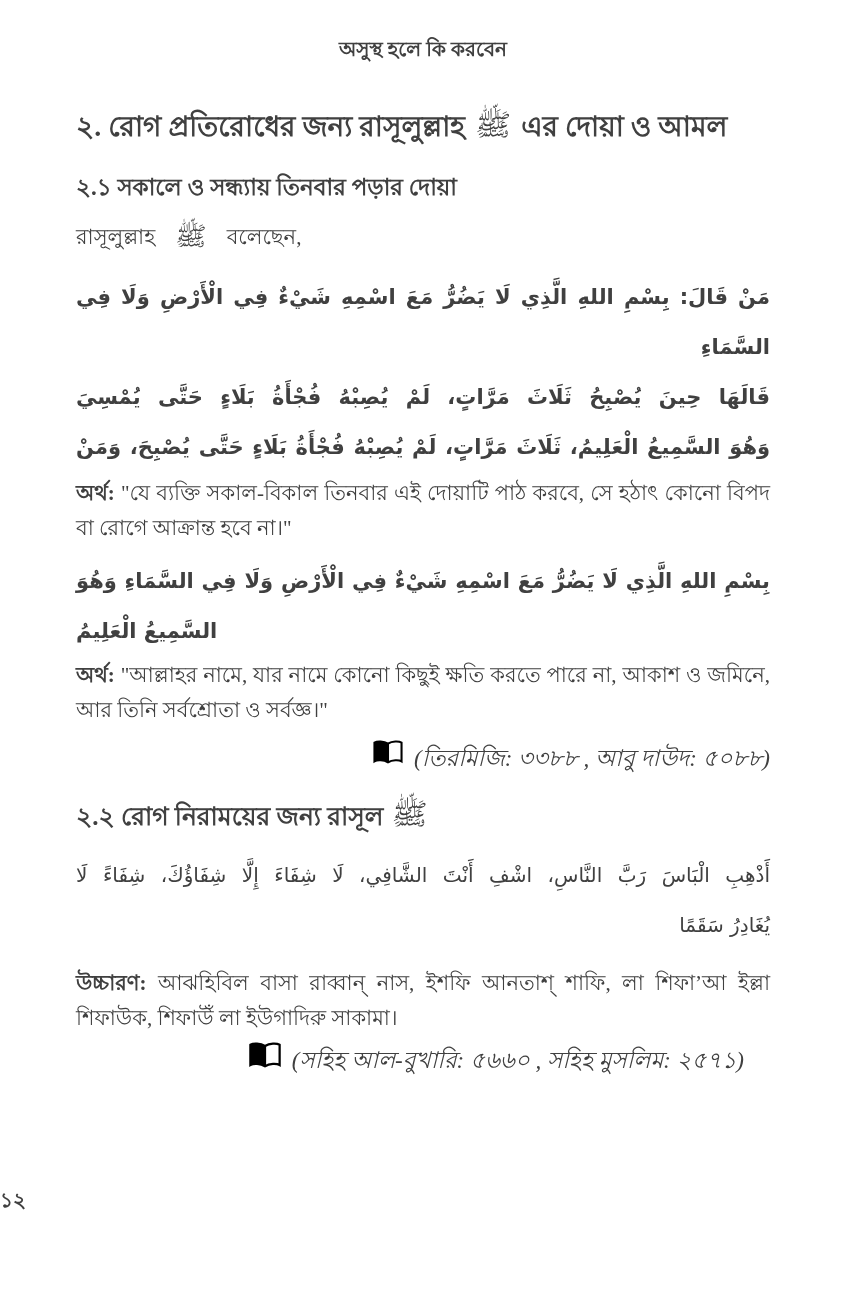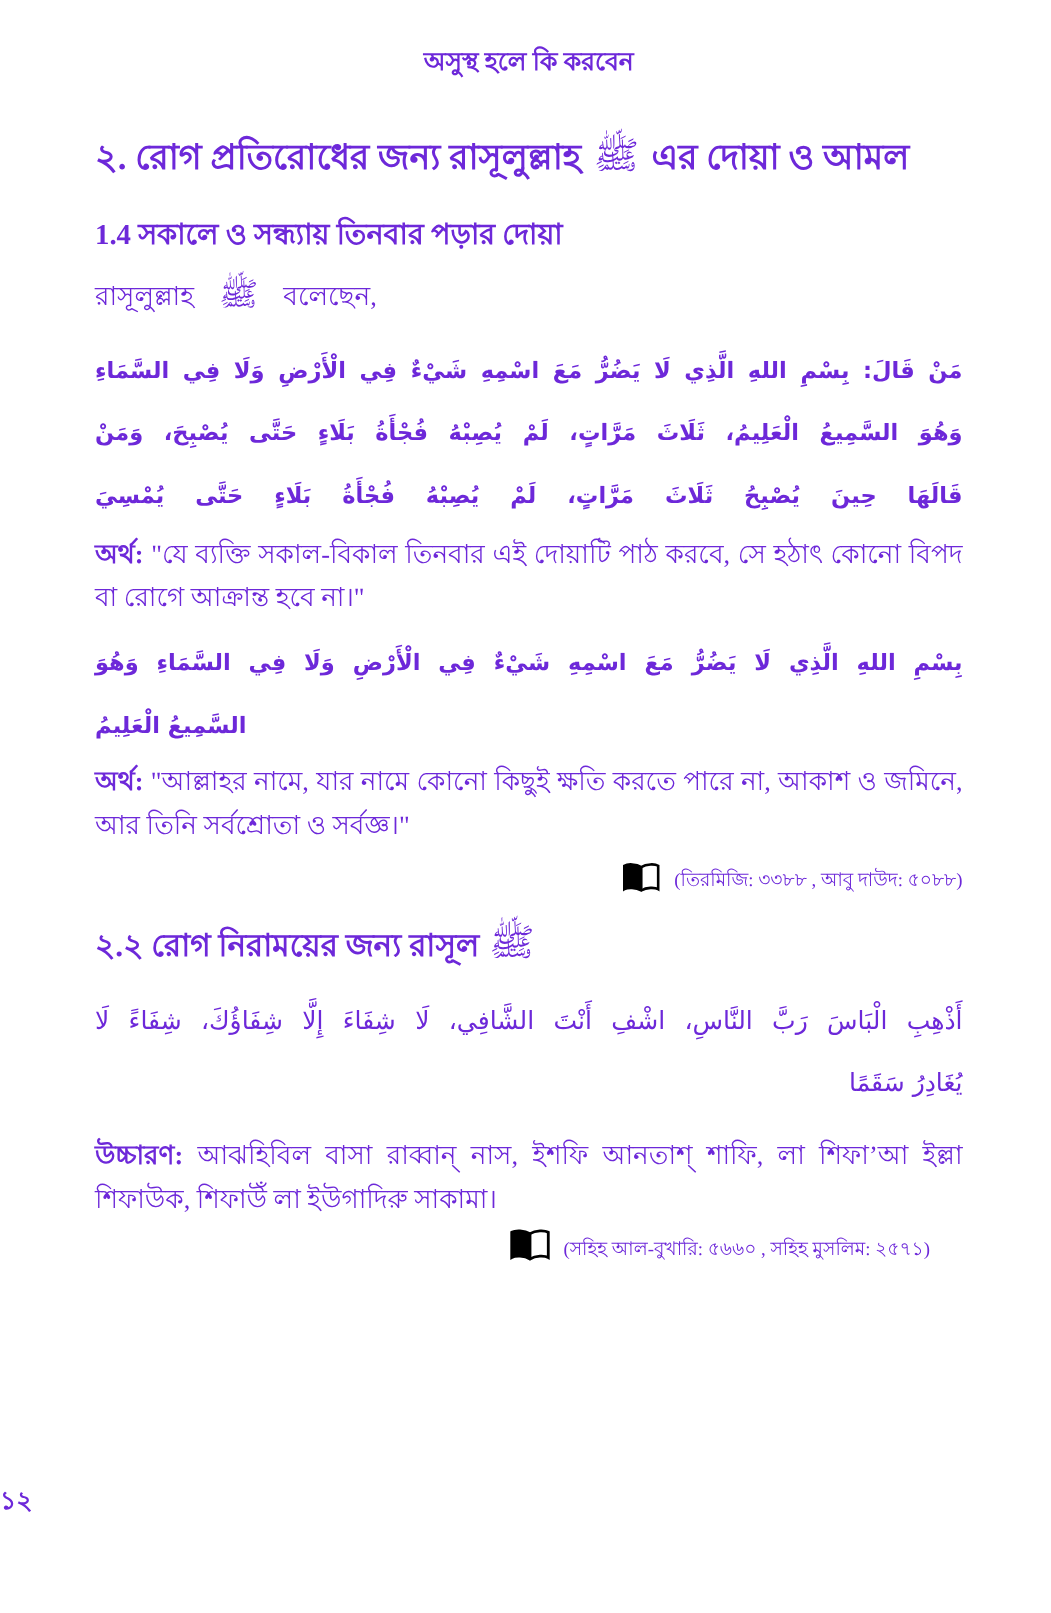--- a/index.html
+++ b/index.html
@@ -1,17 +1,17 @@
 <!DOCTYPE html>
 <html lang="bn"><head>
 <meta charset="utf-8">
 <style>
   html,body{margin:0;padding:0;background:#e8e8e8;}
   .page{
-    width:841px;height:1290px;margin:0 auto;background:#ffffff;color:#6d28d9;
+    width:841px;height:1290px;margin:0 auto;background:#ffffff;color:#404040;
     position:relative;overflow:hidden;
     font-family:"Liberation Serif","DejaVu Serif",serif;
   }
   .content{padding:0 71px 0 76px;}
   .running-head{
     padding-top:34px;text-align:center;font-size:20px;font-weight:700;
   }
   .h1{
     margin-top:42px;font-size:28px;font-weight:700;line-height:1.25;
     display:flex;align-items:center;gap:10px;white-space:nowrap;
@@ -28,37 +28,37 @@
   }
   .intro-line{
     margin-top:18px;font-size:21px;display:flex;align-items:center;gap:20px;
   }
   .intro-line .pbuh{font-size:26px;}
   .arabic{direction:rtl;font-family:"DejaVu Sans",sans-serif;}
   .arabic .ar-line{
     font-size:20px;line-height:50px;
     text-align:justify;text-align-last:justify;
   }
-  .arabic.bold .ar-line{font-weight:700;font-size:18px;}
+  .arabic.bold .ar-line{font-weight:700;font-size:21px;}
   .arabic .ar-line.last-left{text-align:left;text-align-last:left;}
   .arabic .ar-line.last-right{text-align:right;text-align-last:right;}
   .ar1{margin-top:16px;}
   .ar2{margin-top:10px;}
   .ar3{margin-top:18px;}
   .bn-para{
     font-size:21px;line-height:35px;text-align:justify;text-align-last:left;
   }
   .bn-para .lbl{font-weight:700;}
   .m1{margin-top:4px;}
   .m2{margin-top:2px;}
   .pron{margin-top:16px;}
   .m3{margin-top:16px;}
   .ref{
-    margin-top:12px;font-size:15px;display:flex;align-items:center;
-    justify-content:flex-end;gap:10px;
+    margin-top:12px;font-size:23px;display:flex;
+    justify-content:flex-end;gap:10px;font-style:italic;
   }
   .ref.ref2{margin-top:6px;padding-right:26px;}
   .book-icon{display:inline-block;flex:0 0 auto;}
   .page-number{
     position:absolute;left:0;right:0;bottom:72px;
     font-size:20px;font-weight:700;
   }
 </style>
 </head>
 <body>
@@ -68,33 +68,33 @@
 
     <div class="running-head">অসুস্থ হলে কি করবেন</div>
 
     <div class="h1">
       <span>২. রোগ প্রতিরোধের জন্য রাসূলুল্লাহ</span>
       <span class="pbuh">ﷺ</span>
       <span>এর দোয়া ও আমল</span>
     </div>
 
     <div class="h2 s21">
-      <span>1.4  সকালে ও সন্ধ্যায় তিনবার পড়ার দোয়া</span>
+      <span>২.১  সকালে ও সন্ধ্যায় তিনবার পড়ার দোয়া</span>
     </div>
 
     <div class="intro-line">
       <span>রাসূলুল্লাহ</span>
       <span class="pbuh">ﷺ</span>
       <span>বলেছেন,</span>
     </div>
 
     <div class="arabic bold ar1">
       <div class="ar-line">مَنْ قَالَ: بِسْمِ اللهِ الَّذِي لَا يَضُرُّ مَعَ اسْمِهِ شَيْءٌ فِي الْأَرْضِ وَلَا فِي السَّمَاءِ</div>
+      <div class="ar-line">قَالَهَا حِينَ يُصْبِحُ ثَلَاثَ مَرَّاتٍ، لَمْ يُصِبْهُ فُجْأَةُ بَلَاءٍ حَتَّى يُمْسِيَ</div>
       <div class="ar-line">وَهُوَ السَّمِيعُ الْعَلِيمُ، ثَلَاثَ مَرَّاتٍ، لَمْ يُصِبْهُ فُجْأَةُ بَلَاءٍ حَتَّى يُصْبِحَ، وَمَنْ</div>
-      <div class="ar-line">قَالَهَا حِينَ يُصْبِحُ ثَلَاثَ مَرَّاتٍ، لَمْ يُصِبْهُ فُجْأَةُ بَلَاءٍ حَتَّى يُمْسِيَ</div>
     </div>
 
     <div class="bn-para m1">
       <span class="lbl">অর্থ:</span>
       <span>"যে ব্যক্তি  সকাল-বিকাল তিনবার এই দোয়াটি পাঠ করবে, সে হঠাৎ কোনো বিপদ বা রোগে আক্রান্ত হবে না।"</span>
     </div>
 
     <div class="arabic bold ar2">
       <div class="ar-line">بِسْمِ اللهِ الَّذِي لَا يَضُرُّ مَعَ اسْمِهِ شَيْءٌ فِي الْأَرْضِ وَلَا فِي السَّمَاءِ وَهُوَ</div>
       <div class="ar-line last-left">السَّمِيعُ الْعَلِيمُ</div>

